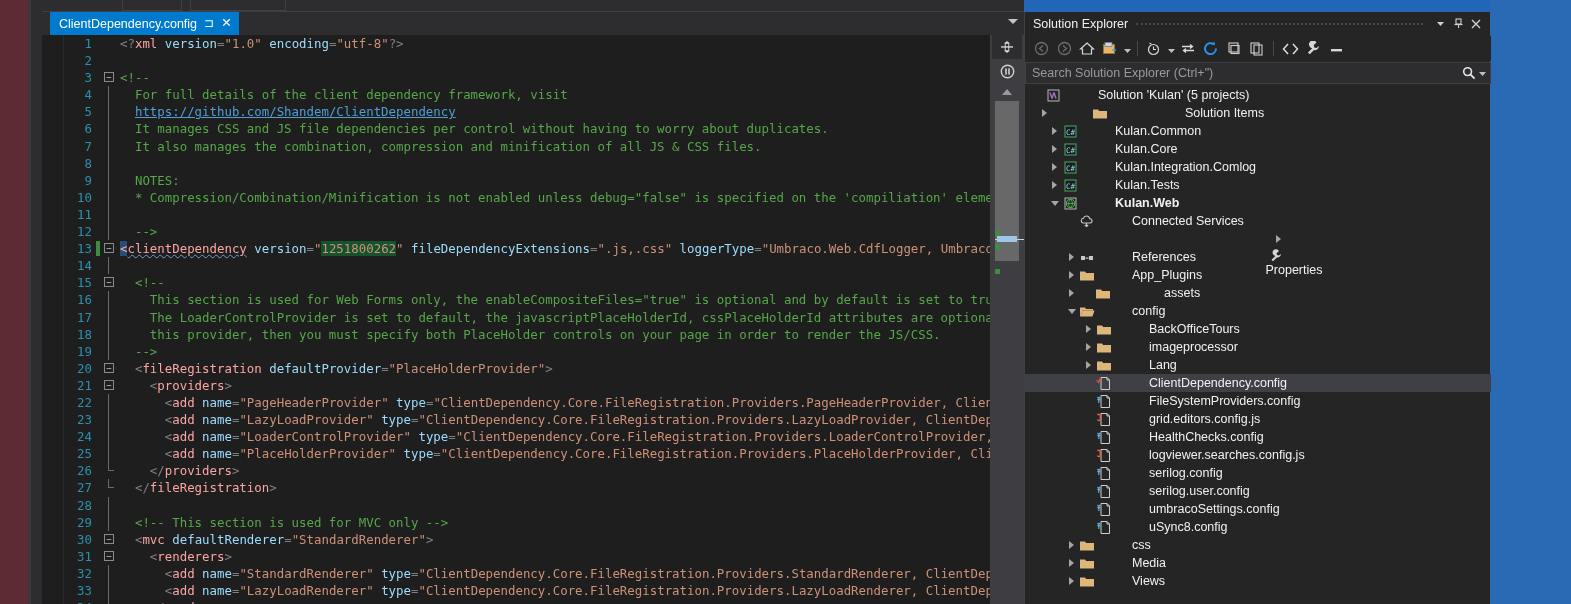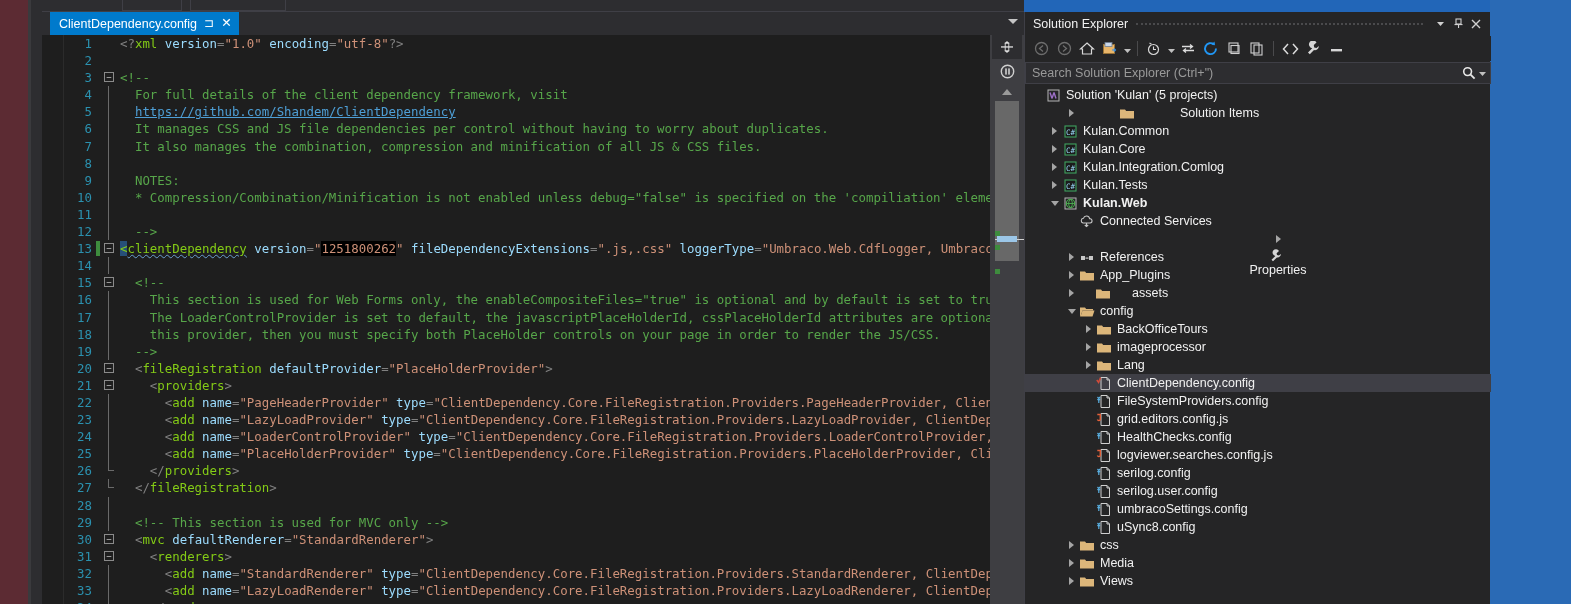--- a/index.html
+++ b/index.html
@@ -95,27 +95,27 @@
   .fold {
     position: absolute; left: 62px; top: 3px; width: 10px; height: 10px;
     border: 1px solid #8a8a8a; color: #c0c0c0; font-size: 9px;
     line-height: 8px; text-align: center; font-family: "DejaVu Sans Mono", monospace;
   }
   .foldline { position: absolute; left: 66px; top: 0; width: 1px; height: 17.1px; background: #6a6a6a; }
   .foldend { position: absolute; left: 66px; top: 0; width: 6px; height: 9px; border-left: 1px solid #6a6a6a; border-bottom: 1px solid #6a6a6a; }
   .txt { position: absolute; left: 78px; top: 0; }
 
   .c-comment { color: #57a64a; }
-  .c-tag     { color: #84cc16; }
+  .c-tag     { color: #fca5a5; }
   .c-attr    { color: #9cdcfe; }
   .c-val     { color: #ce9178; }
   .c-punc    { color: #808080; }
   .c-plain   { color: #d4d4d4; }
   .c-link    { color: #4e9fd6; text-decoration: underline; }
-  .sel-hl    { background: #000000; }
+  .sel-hl    { background: #14532d; }
   .brace-hl  { background: #264f78; }
   .squiggle  {
     text-decoration: underline;
     text-decoration-style: wavy;
     text-decoration-color: #6a9fd0;
     text-decoration-thickness: 1px;
   }
 
   
   .vscroll {
@@ -185,21 +185,21 @@
   }
   .tr {
     position: relative; height: 18px; display: flex; align-items: center;
     color: #f1f1f1; font-size: 12.5px; white-space: nowrap;
   }
   .tr.selected { background: #3f3f46; }
   .tw { width: 13px; height: 18px; display: flex; align-items: center; justify-content: center; flex-shrink: 0; }
   .arrow-c { width: 0; height: 0; border-top: 4px solid transparent; border-bottom: 4px solid transparent; border-left: 5px solid #a5a5a5; }
   .arrow-e { width: 0; height: 0; border-left: 4px solid transparent; border-right: 4px solid transparent; border-top: 5px solid #a5a5a5; }
   .ico { width: 18px; height: 16px; margin-right: 4px; flex-shrink: 0; display: flex; align-items: center; justify-content: center; position: relative; }
-  .lbl { line-height: 1; }
+  .lbl { line-height: 1; margin-left: 32px; }
   .lbl.bold { font-weight: bold; }
 </style>
 </head>
 <body>
 
 <div id="root">
 
   <div class="wallpaper"></div>
 
   <div class="left-strip"></div>
@@ -424,21 +424,21 @@
         <div class="tr" style="padding-left: 6px;">
           <span class="tw"></span>
           <span class="ico">
             <svg width="16" height="15" viewBox="0 0 16 15">
               <rect x="3" y="2" width="11" height="11" fill="none" stroke="#b6b6b6" stroke-width="1"></rect>
               <path d="M5 4.5 L7 10.5 M9 4.5 L11 10.5 M7 10.5 L9 4.5" stroke="#9b6fc4" stroke-width="1.4" fill="none"></path>
             </svg>
           </span>
           <span class="lbl">Solution 'Kulan' (5 projects)</span>
         </div>
-        <div class="tr" style="padding-left: 40px; gap: 40px;">
+        <div class="tr" style="padding-left: 13px; gap: 40px;">
           <span class="tw">
             <span class="arrow-c"></span>
           </span>
           <span class="ico">
             <svg width="16" height="15" viewBox="0 0 16 15">
               <path d="M1 3.5 H6 L7.2 5 H15 V12.5 H1 Z" fill="#dcb67a"></path>
             </svg>
           </span>
           <span class="lbl">Solution Items</span>
         </div>

